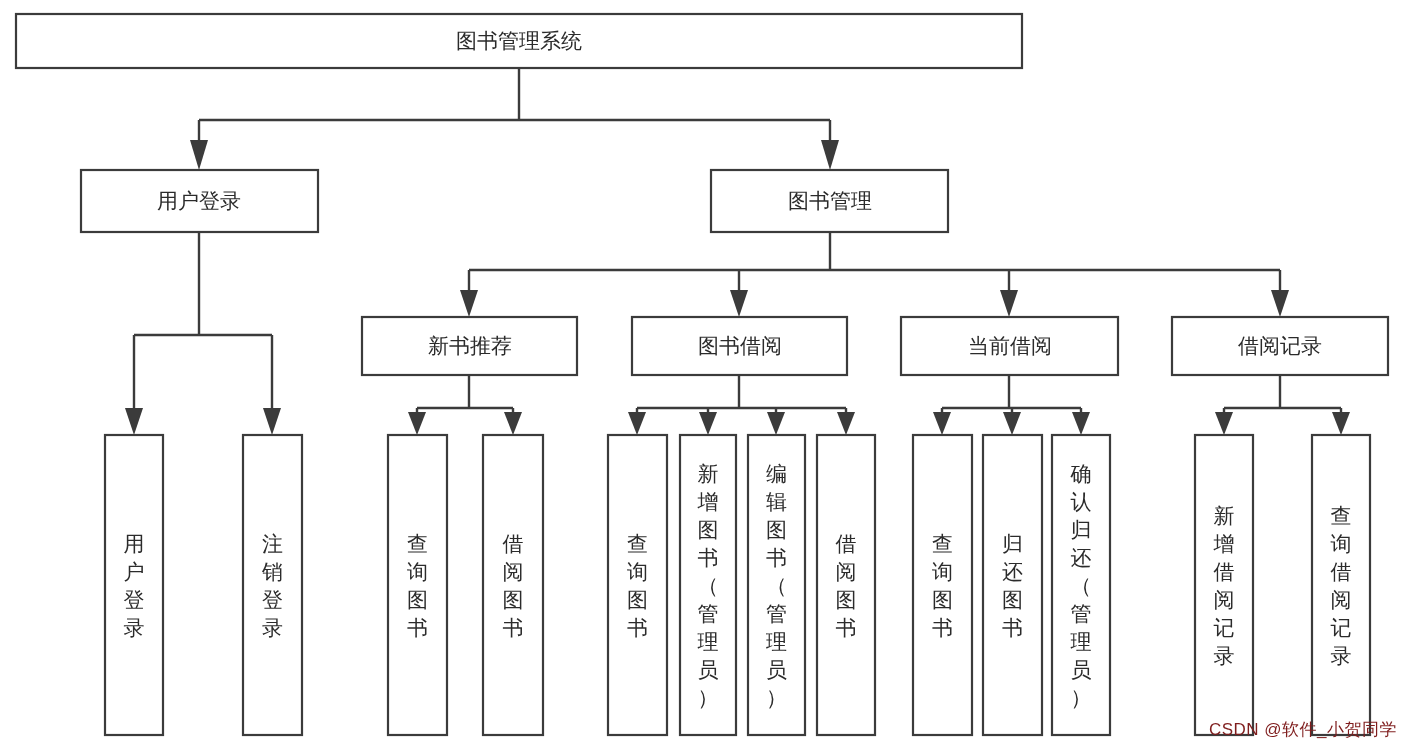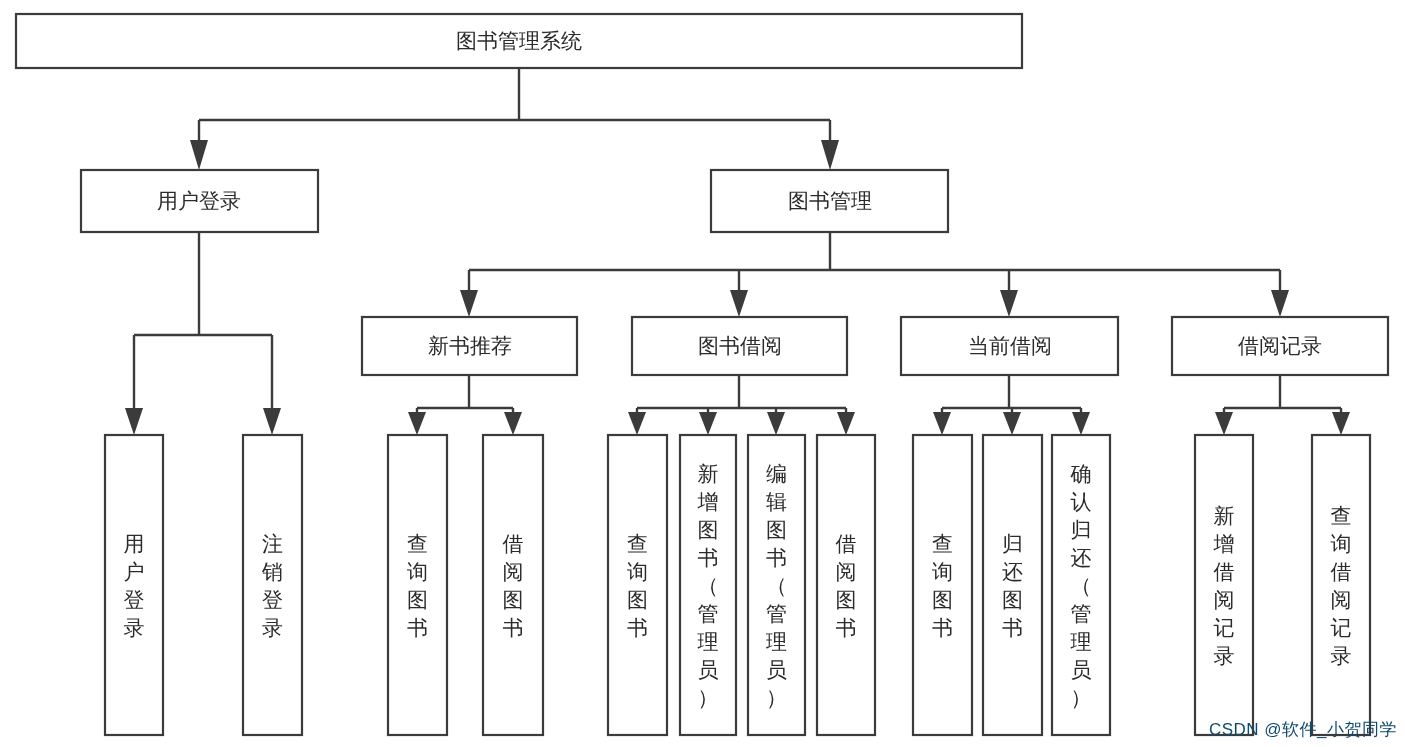--- a/index.html
+++ b/index.html
@@ -55,21 +55,21 @@
     font-size: 21px;
     fill: #2b2b2b;
     text-anchor: middle;
   }
   .watermark-text {
     position: absolute;
     right: 8px;
     bottom: 6px;
     font-family: "Liberation Sans", "DejaVu Sans", sans-serif;
     font-size: 17px;
-    color: #0c4a6e;
+    color: #7f1d1d;
     letter-spacing: 0.5px;
     white-space: nowrap;
     user-select: none;
   }
 </style>
 </head>
 <body>
 
 <div id="diagram-root">
 

